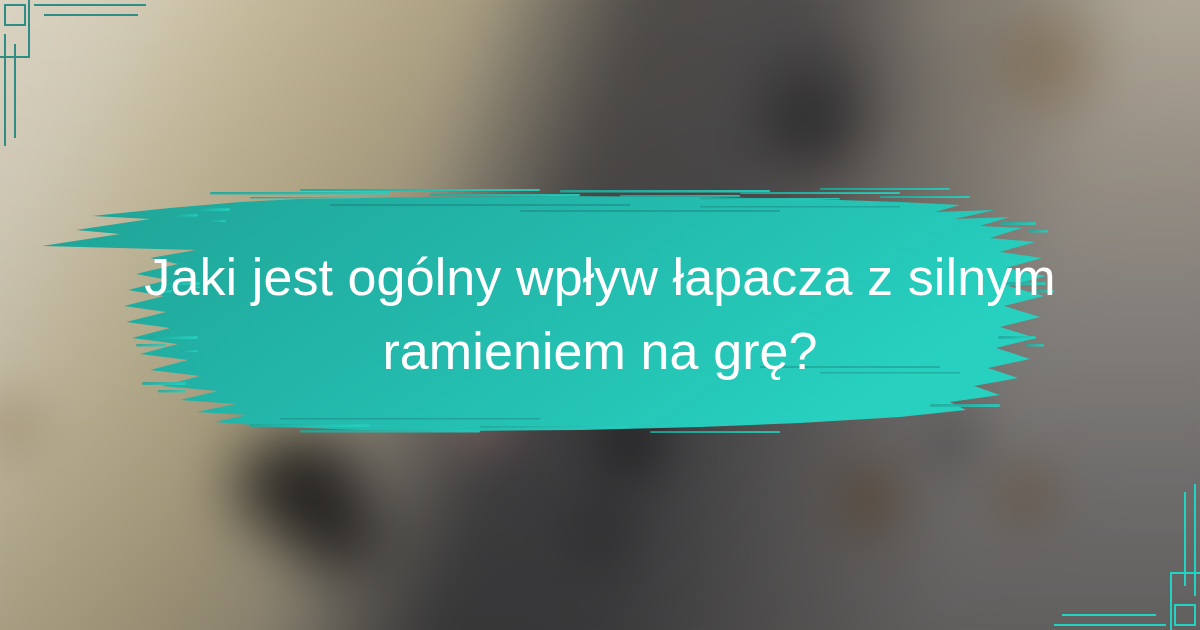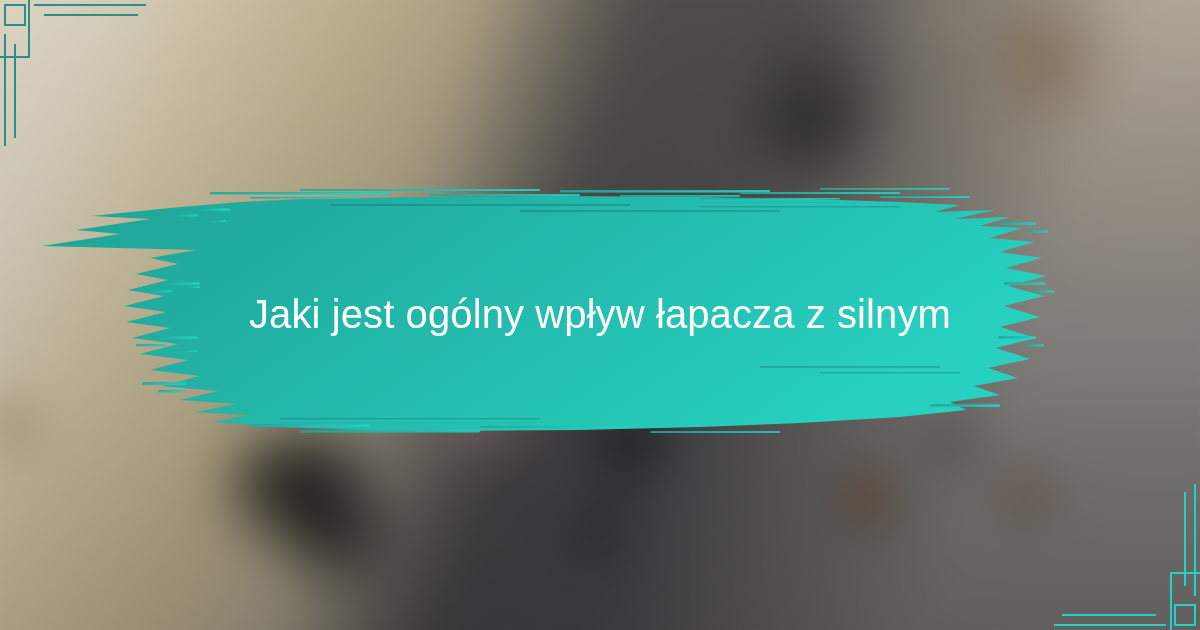--- a/index.html
+++ b/index.html
@@ -114,21 +114,21 @@
     right: 200px;
     top: 0;
     height: 100%;
     display: flex;
     flex-direction: column;
     align-items: center;
     justify-content: center;
     gap: 2px;
     text-align: center;
     color: #ffffff;
-    font-size: 40px;
+    font-size: 52px;
     font-weight: 400;
     line-height: 1.38;
     letter-spacing: 0.1px;
     text-rendering: optimizeLegibility;
   }
   .headline .line { white-space: nowrap; }
 </style>
 </head>
 <body>
 
@@ -228,16 +228,17 @@
         <rect x="520" y="24" width="260" height="2" fill="#10343a"></rect>
         <rect x="700" y="20" width="200" height="1.5" fill="#10343a"></rect>
         <rect x="760" y="180" width="180" height="2" fill="#10343a"></rect>
         <rect x="820" y="186" width="140" height="1.5" fill="#10343a"></rect>
         <rect x="280" y="232" width="260" height="1.5" fill="#10343a"></rect>
       </g>
     </svg>
 
     <div class="headline">
       <div class="line">Jaki jest ogólny wpływ łapacza z silnym</div>
+      <div class="line">ramieniem na grę?</div>
     </div>
   </div>
 
 </div>
 
 </body></html>

